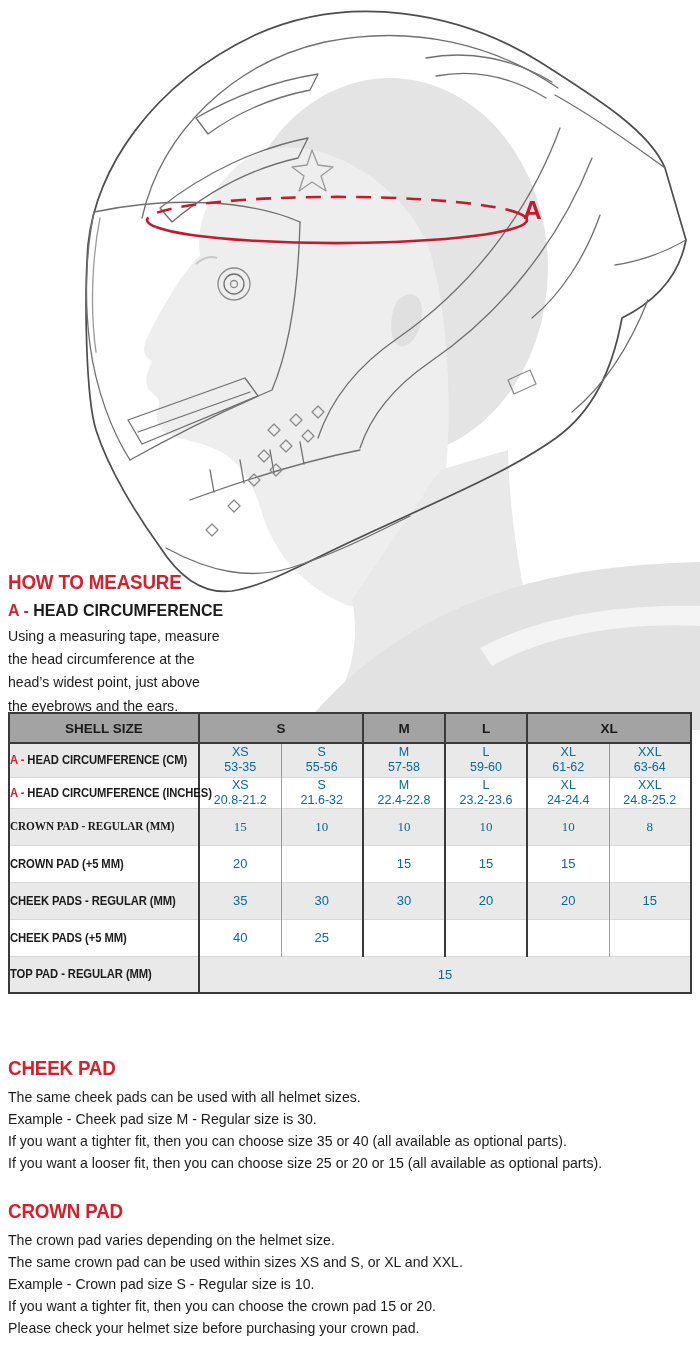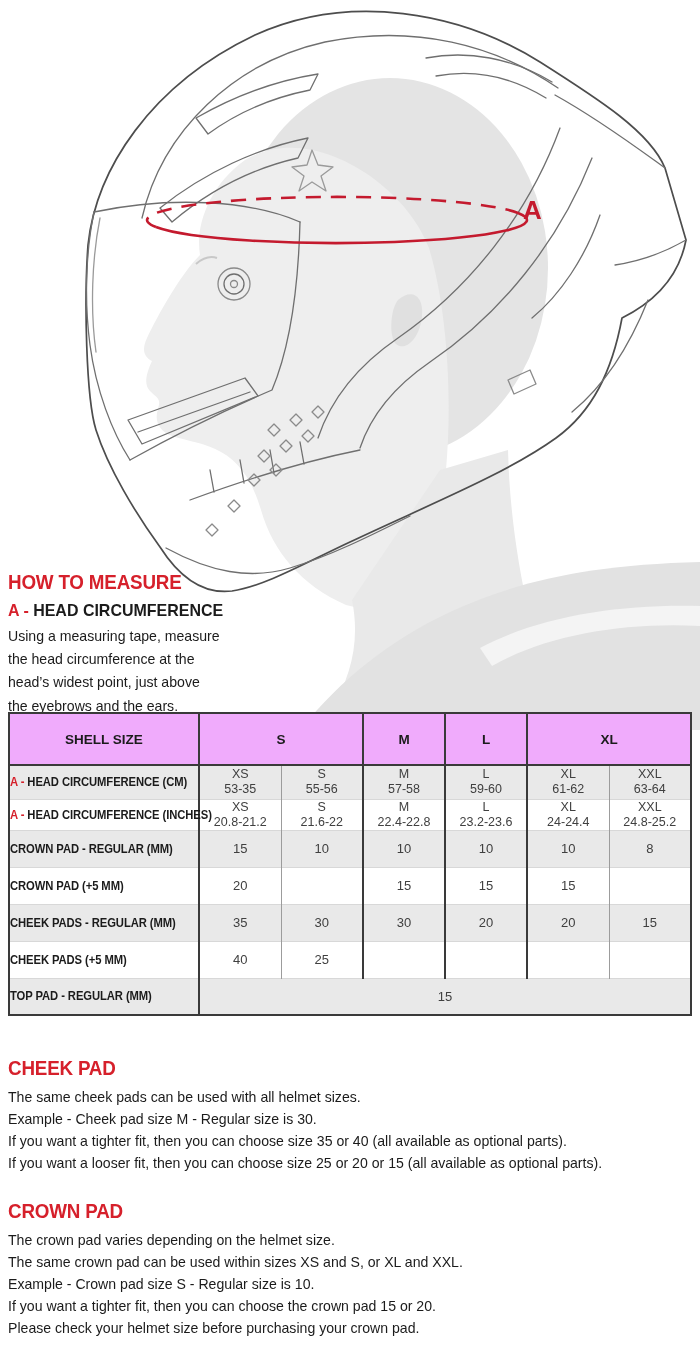--- a/index.html
+++ b/index.html
@@ -15,29 +15,29 @@
   #howto-sub{font-size:17px;font-weight:bold;}
   .measure-line{font-size:15px;line-height:23.2px;}
   .body-line{font-size:15px;line-height:22px;}
 
   
   table.sizing{border-collapse:collapse;table-layout:fixed;width:684px;
                border:2px solid #3a3a3a;}
   table.sizing col.c-label{width:190px;}
   table.sizing col.c-data{width:82px;}
   table.sizing th,table.sizing td{padding:0;margin:0;vertical-align:middle;}
-  tr.head-row{height:52px;background:#f0abfc;}
+  tr.head-row{height:30px;background:#a3a3a3;}
   tr.head-row th{font-size:13.5px;font-weight:bold;text-align:center;
                  border-bottom:2px solid #3a3a3a;}
   td.cell,th.rowlab{border-top:1px solid #d8d8d8;}
   tr.shaded{background:#e9e9e9;}
   th.rowlab{text-align:left;padding-left:10px;font-size:12.5px;font-weight:bold;}
   th.rowlab .inner{display:inline-block;transform:scaleX(.9);transform-origin:0 50%;
                    white-space:nowrap;letter-spacing:-.1px;}
-  td.cell{text-align:center;font-size:13px;color:#404040;}
+  td.cell{text-align:center;font-size:13px;color:#0369a1;}
   td.cell .t,td.cell .b{display:block;font-size:12.5px;line-height:15px;}
   .bl-thick{border-left:2px solid #3a3a3a;}
   .bl-thin{border-left:1px solid #9c9c9c;}
 </style>
 </head>
 <body>
 
 <div id="page" style="--red:#d6202b;">
 
   <svg id="illu" width="700" height="730" viewBox="0 0 700 730">
@@ -182,40 +182,40 @@
           </td>
         </tr>
         <tr style="height: 24px;">
           <th class="rowlab"><span class="inner"><span class="red">A - </span>HEAD CIRCUMFERENCE (INCHES)</span></th>
           <td class="cell bl-thick">
             <span class="t">XS</span>
             <span class="b">20.8-21.2</span>
           </td>
           <td class="cell bl-thin">
             <span class="t">S</span>
-            <span class="b">21.6-22</span>
+            <span class="b">21.6-32</span>
           </td>
           <td class="cell bl-thick">
             <span class="t">M</span>
             <span class="b">22.4-22.8</span>
           </td>
           <td class="cell bl-thick">
             <span class="t">L</span>
             <span class="b">23.2-23.6</span>
           </td>
           <td class="cell bl-thick">
             <span class="t">XL</span>
             <span class="b">24-24.4</span>
           </td>
           <td class="cell bl-thin">
             <span class="t">XXL</span>
             <span class="b">24.8-25.2</span>
           </td>
         </tr>
-        <tr class="shaded" style="height: 37px;">
+        <tr class="shaded" style="height: 37px; font-family: Liberation Serif, serif;">
           <th class="rowlab"><span class="inner">CROWN PAD - REGULAR (MM)</span></th>
           <td class="cell bl-thick">15</td>
           <td class="cell bl-thin">10</td>
           <td class="cell bl-thick">10</td>
           <td class="cell bl-thick">10</td>
           <td class="cell bl-thick">10</td>
           <td class="cell bl-thin">8</td>
         </tr>
         <tr style="height: 37px;">
           <th class="rowlab"><span class="inner">CROWN PAD (+5 MM)</span></th>

